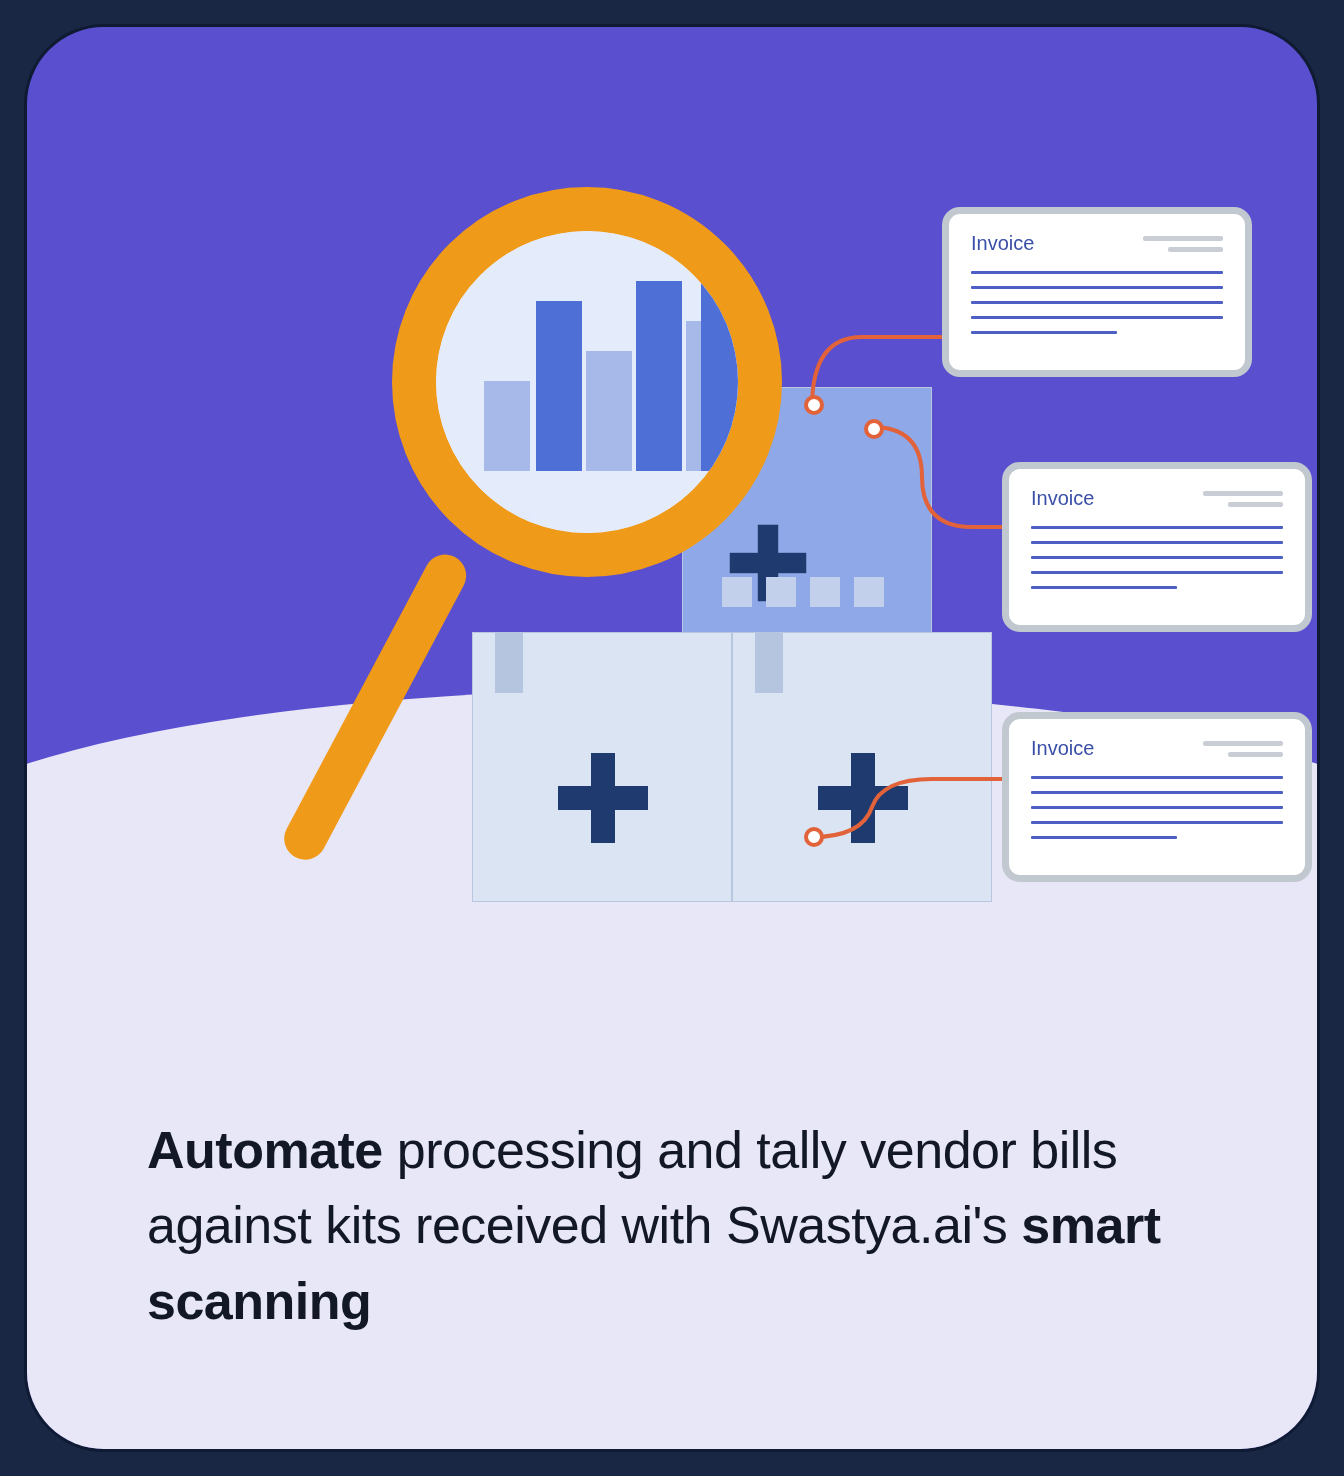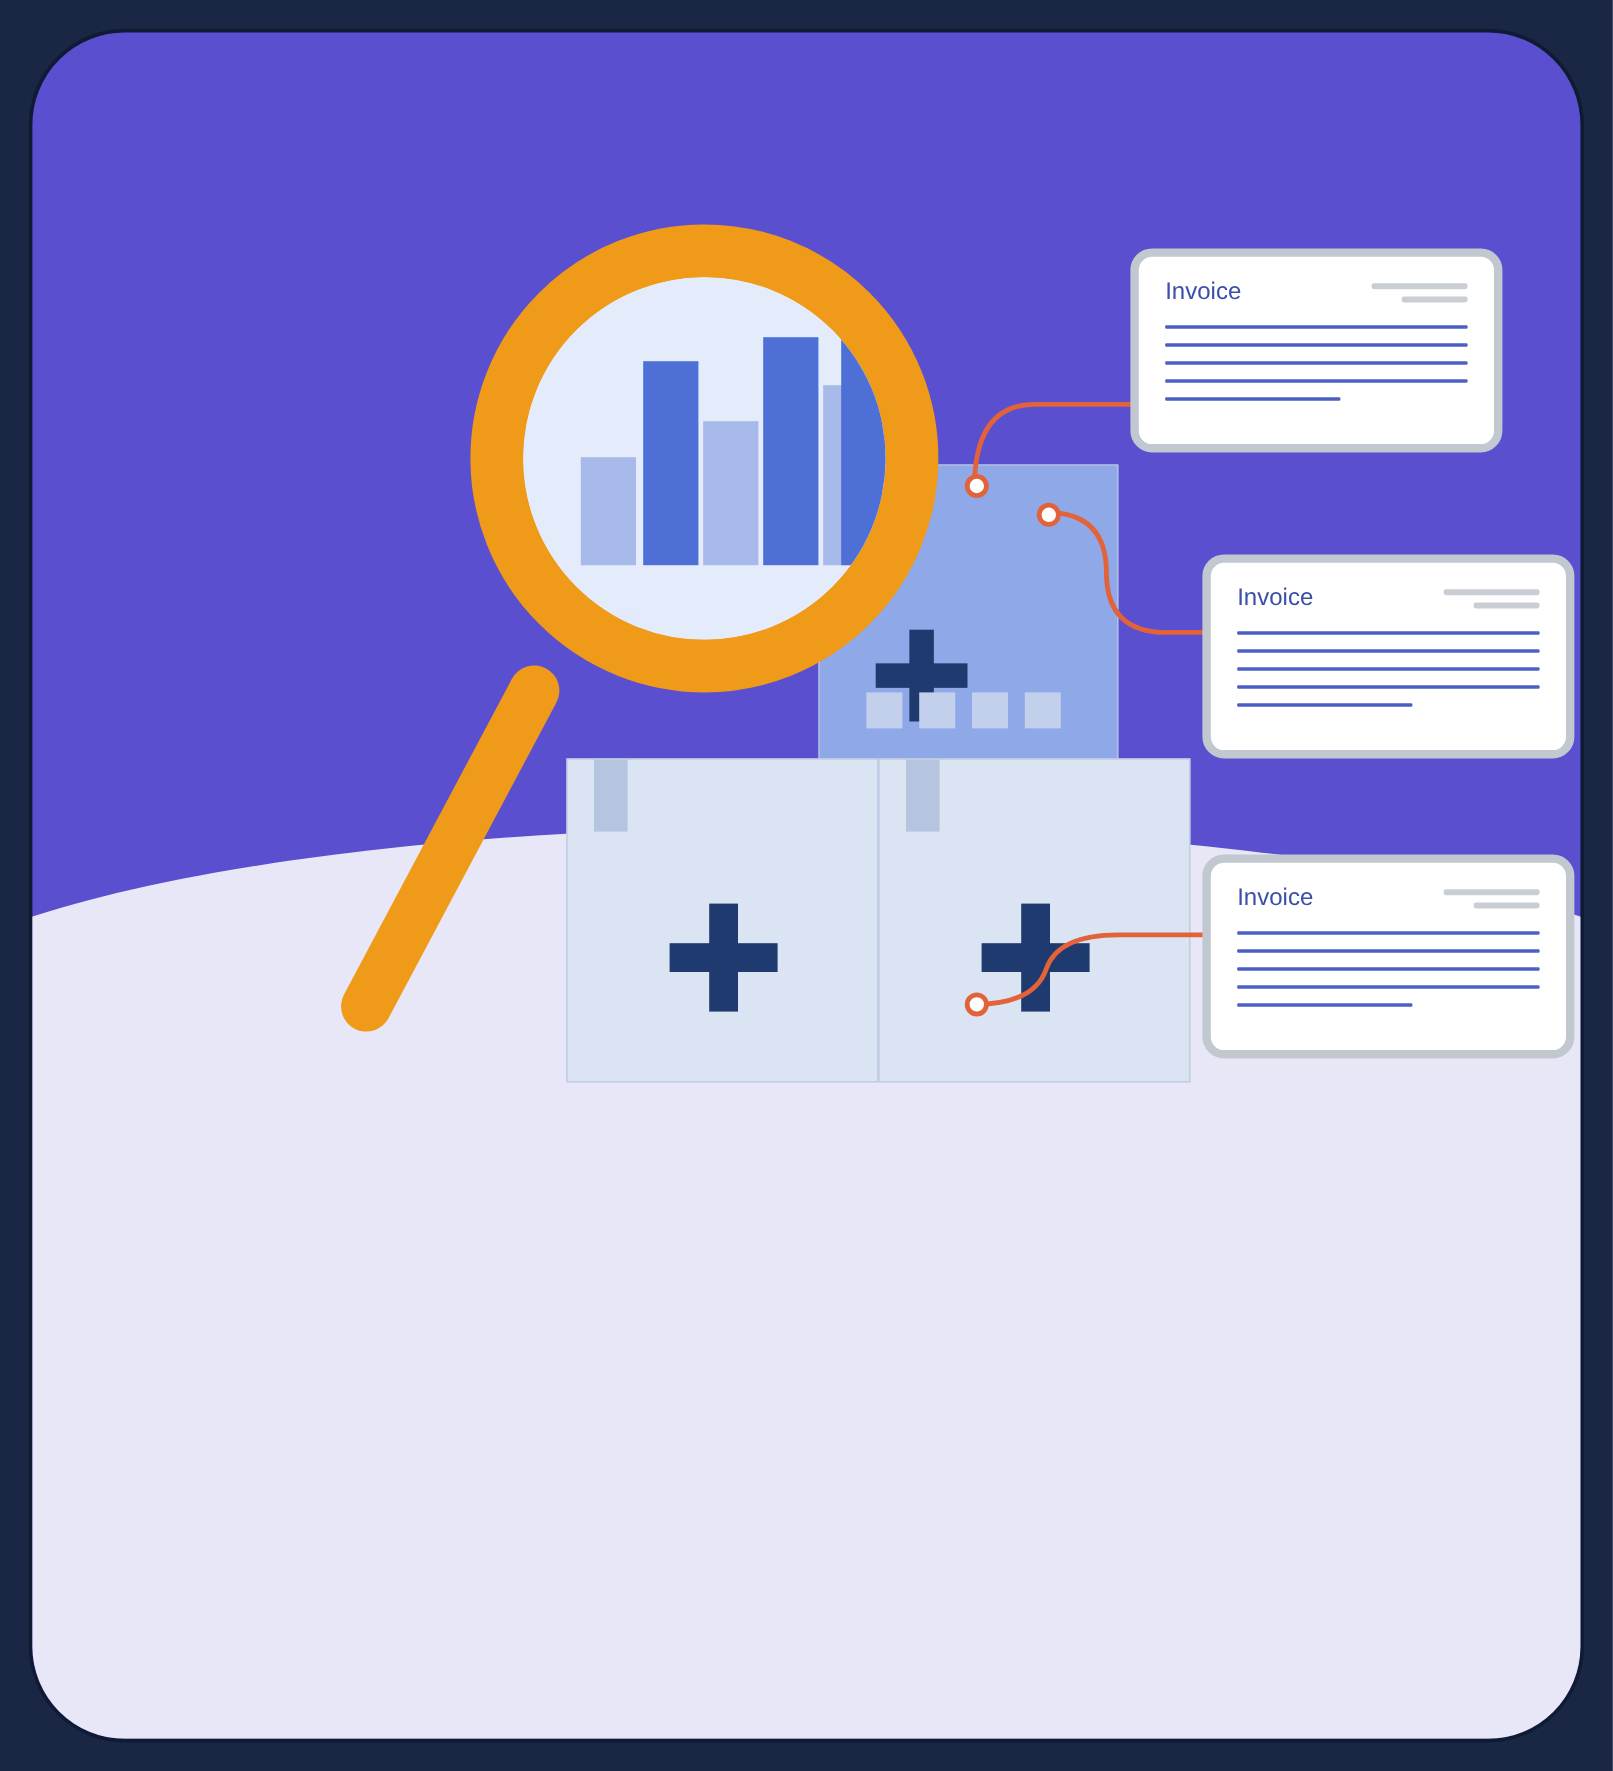--- a/index.html
+++ b/index.html
@@ -279,13 +279,16 @@
         <span></span>
           <span></span>
           <span></span>
           <span></span>
           <span class="short"></span>
       </div>
     </div>
 
   </div>
 
+  <p class="caption">
+    <b>Automate</b><span> processing and tally vendor bills against kits received with Swastya.ai's </span><b>smart scanning</b>
+  </p>
 </div>
 
 </body></html>

